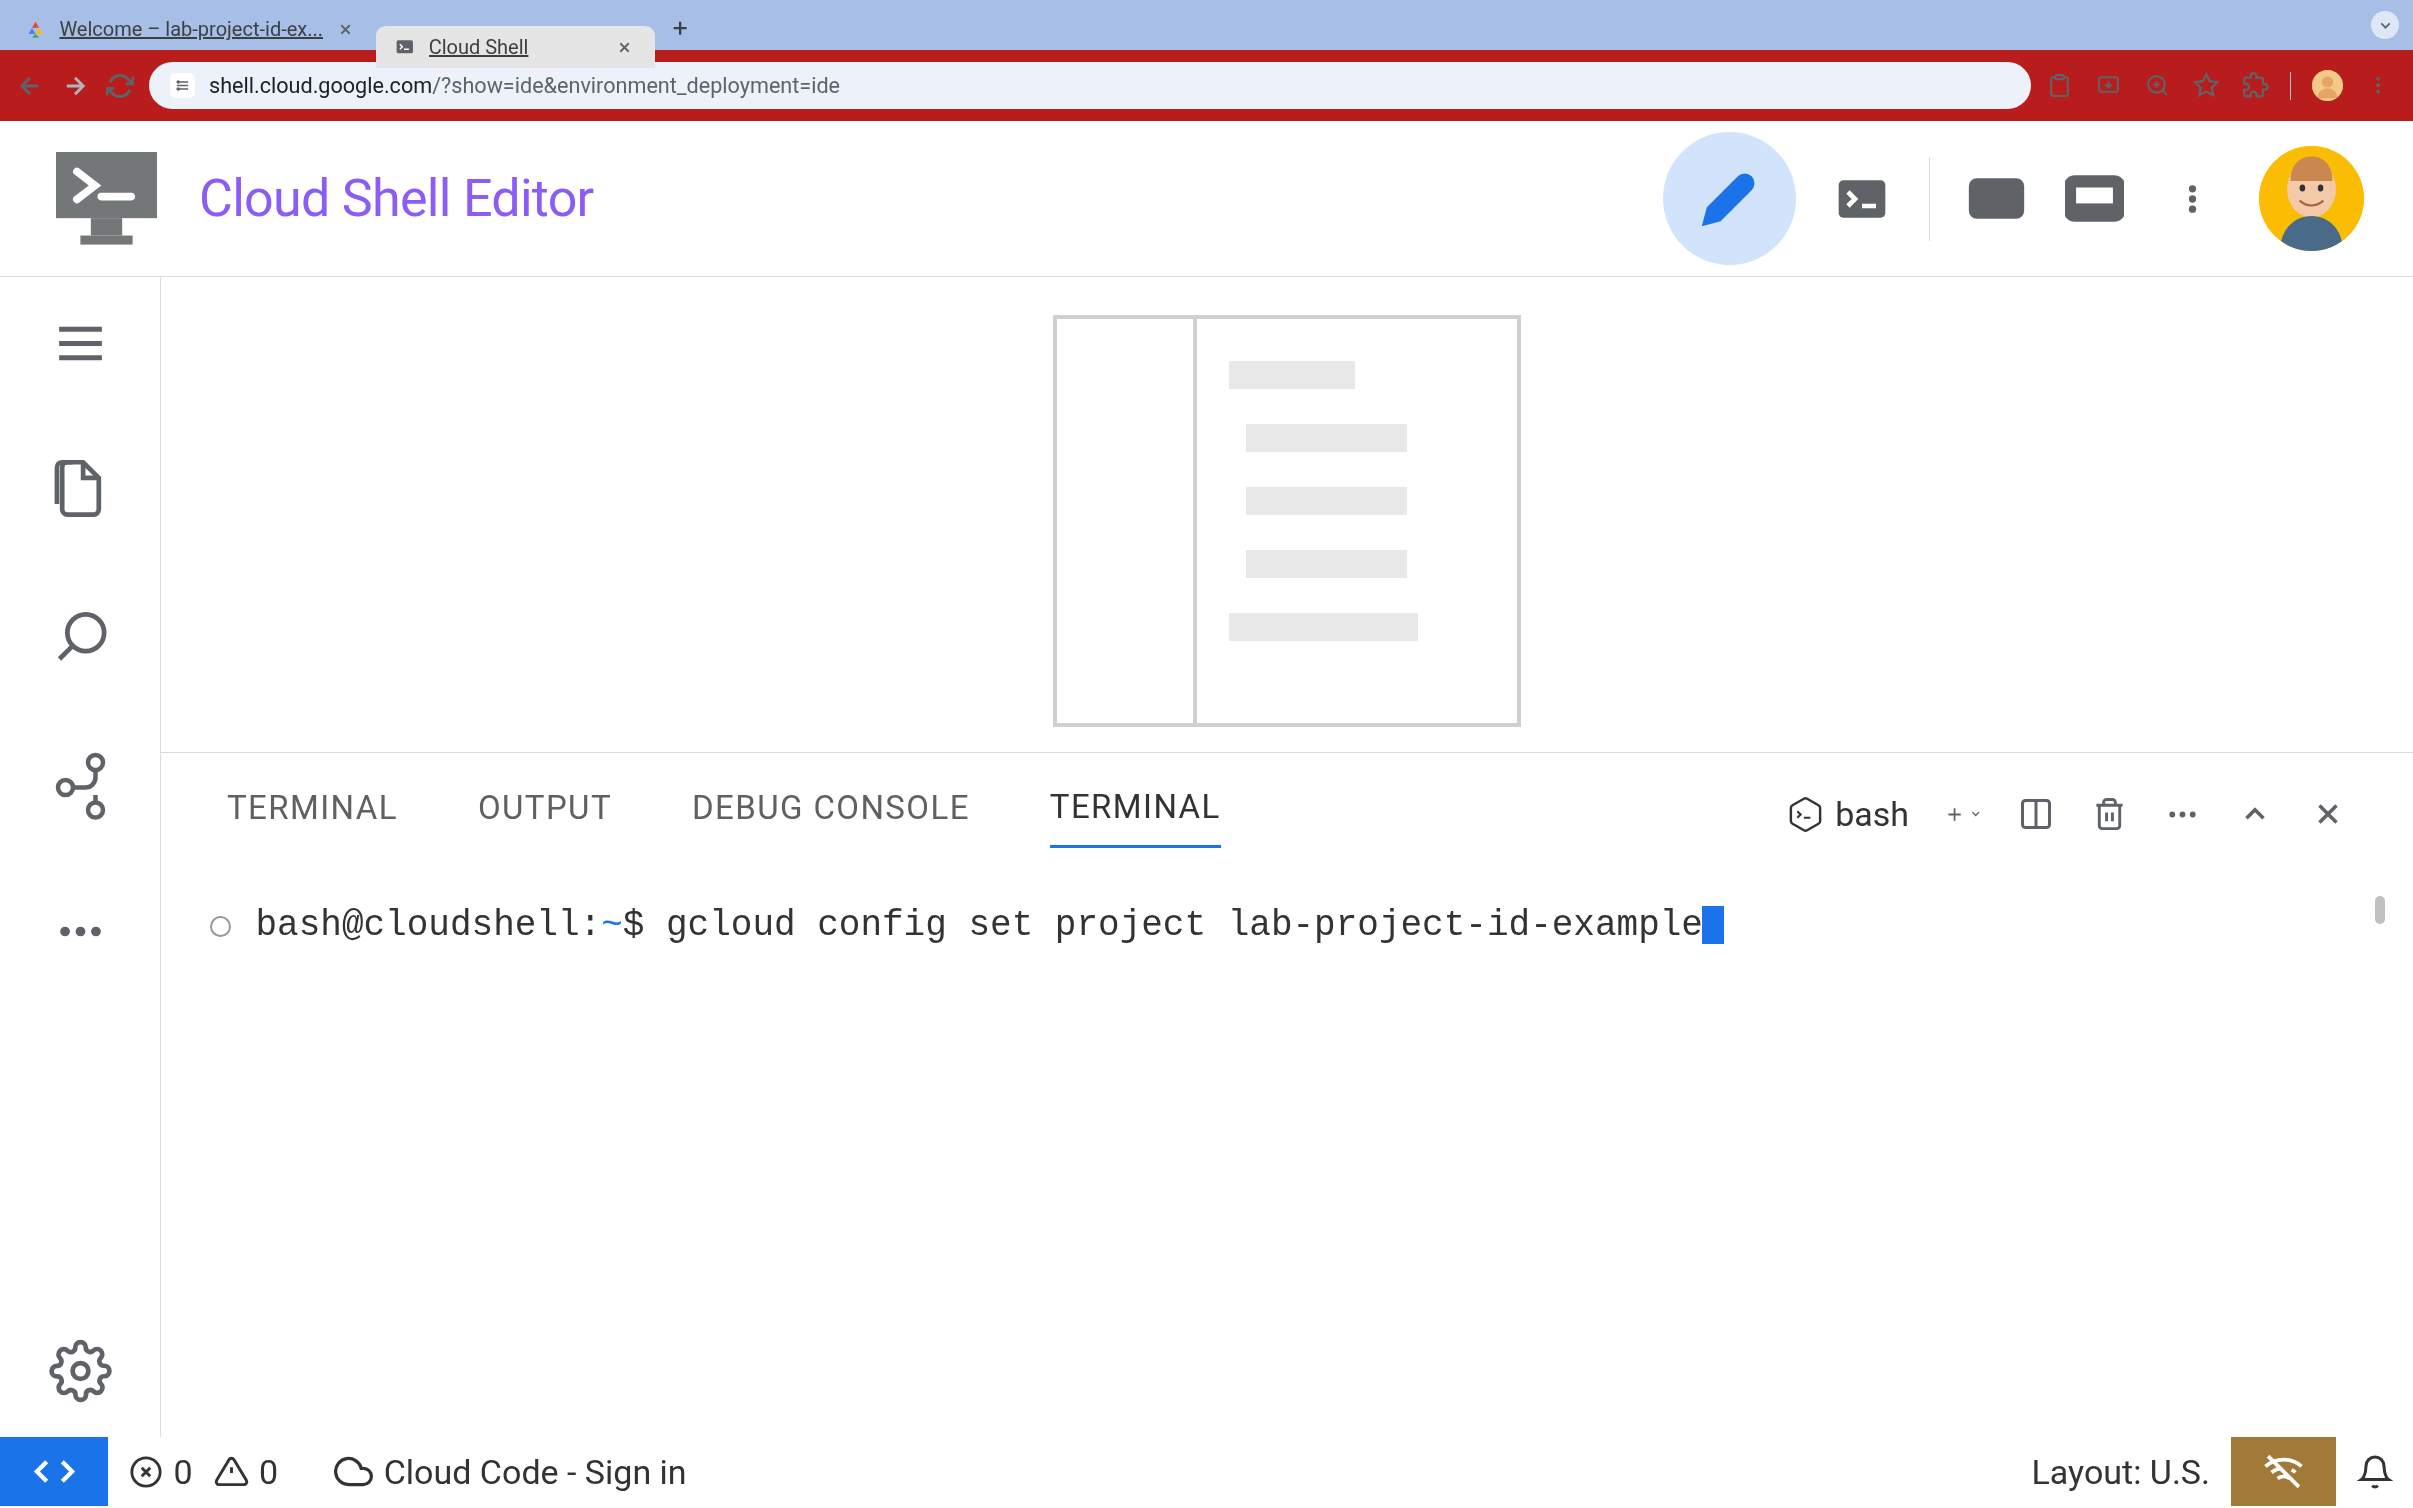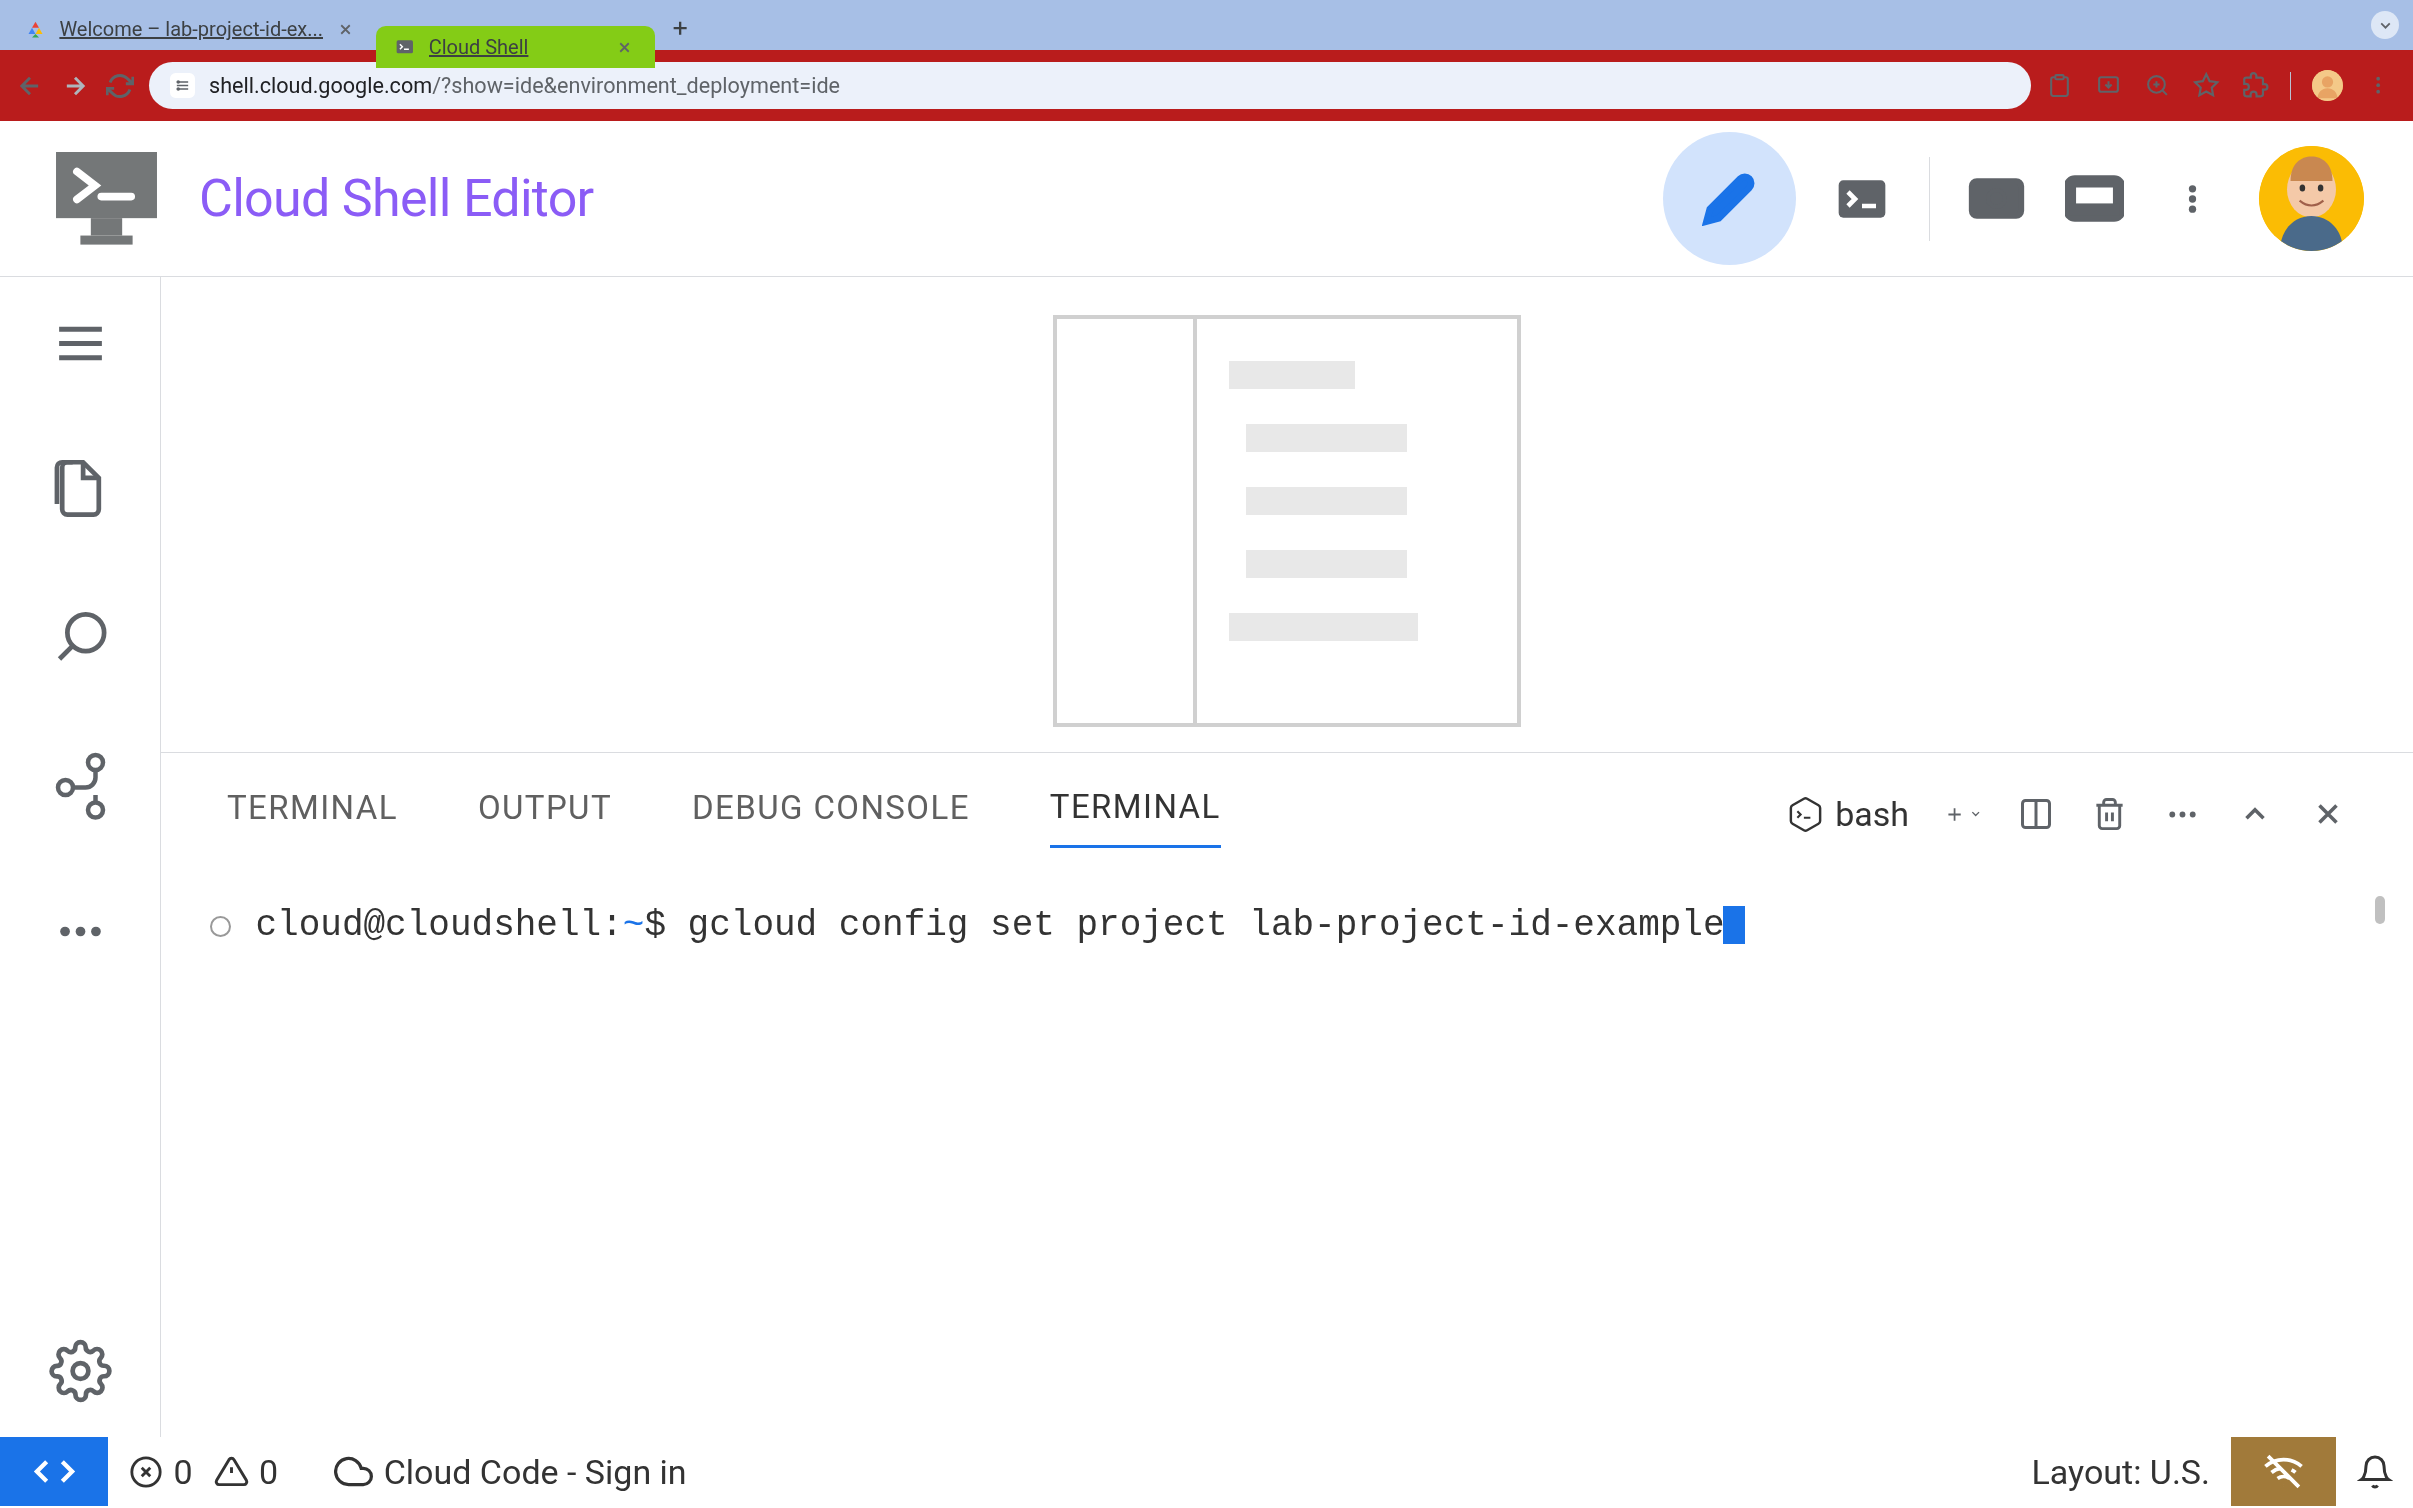--- a/index.html
+++ b/index.html
@@ -2,21 +2,21 @@
 <html style="font-size:11.2px"><head>
   <meta charset="utf-8">
   <style>
     * { box-sizing: border-box; margin: 0; padding: 0; }
     body { font-family: -apple-system, BlinkMacSystemFont, "Segoe UI", Roboto, sans-serif; width: 2413px; height: 1508px; overflow: hidden; background: #fff; }
     
     
     .browser-chrome { width: 100%; }
     .tab-bar { background: #a7bfe6; height: 50px; display: flex; align-items: center; padding: 0 7px; }
     .tab { display: flex; align-items: center; height: 42px; padding: 0 21px 0 17.5px; border-radius: 9.8px 9.8px 0 0; margin-top: 8.4px; font-size: 20px; color: #3c4043; gap: 12.6px; position: relative; min-width: 279px; text-decoration: underline; }
-    .tab.active { background: #84cc16; margin-top: 44px; }
+    .tab.active { background: #e5e5e5; margin-top: 44px; }
     .tab-favicon { width: 22.3px; height: 22.3px; display: flex; align-items: center; justify-content: center; }
     .tab-title { flex: 1; overflow: hidden; white-space: nowrap; text-overflow: ellipsis; }
     .tab-close { width: 19.6px; height: 19.6px; display: flex; align-items: center; justify-content: center; color: #5f6368; }
     .new-tab { width: 28px; height: 28px; display: flex; align-items: center; justify-content: center; color: #3c4043; margin-left: 10.5px; margin-top: 7px; }
     .tab-bar-right { margin-left: auto; margin-right: 7px; width: 28px; height: 28px; background: #dde7f6; border-radius: 50%; display: flex; align-items: center; justify-content: center; color: #5f6368; }
     
     .address-bar { background: #b91c1c; height: 71px; display: flex; align-items: center; padding: 0 14px; gap: 14px; }
     .nav-btn { width: 31px; height: 31px; display: flex; align-items: center; justify-content: center; color: #5f6368; }
     .nav-btn.disabled { color: #aeb5bc; }
     .url-input { flex: 1; height: 47px; background: #ecf1fa; border-radius: 24px; display: flex; align-items: center; padding: 0 21px; gap: 14px; font-size: 21.6px; color: #3c4043; }
@@ -368,21 +368,21 @@
             <svg width="34" height="34" viewBox="0 0 24 24" fill="none" stroke="#5f6368" stroke-width="2.5">
                 <path d="M18 6L6 18M6 6l12 12"></path>
               </svg>
           </div>
         </div>
       </div>
 
       <div class="terminal-body">
         <div class="terminal-line">
           <span class="term-circle"></span>
-          <span class="term-text"><span>cloud@cloudshell:</span><span class="term-tilde">~</span><span>$ </span><span>gcloud config set project lab-project-id-example</span><span class="term-cursor"></span></span>
+          <span class="term-text"><span>bash@cloudshell:</span><span class="term-tilde">~</span><span>$ </span><span>gcloud config set project lab-project-id-example</span><span class="term-cursor"></span></span>
         </div>
         <div class="terminal-scroll"></div>
       </div>
     </div>
   </div>
 </div>
 
 <div class="status-bar">
   <div class="status-left-btn">
     <svg width="47" height="47" viewBox="0 0 24 24" fill="none" stroke="#fff" stroke-width="2.2">

